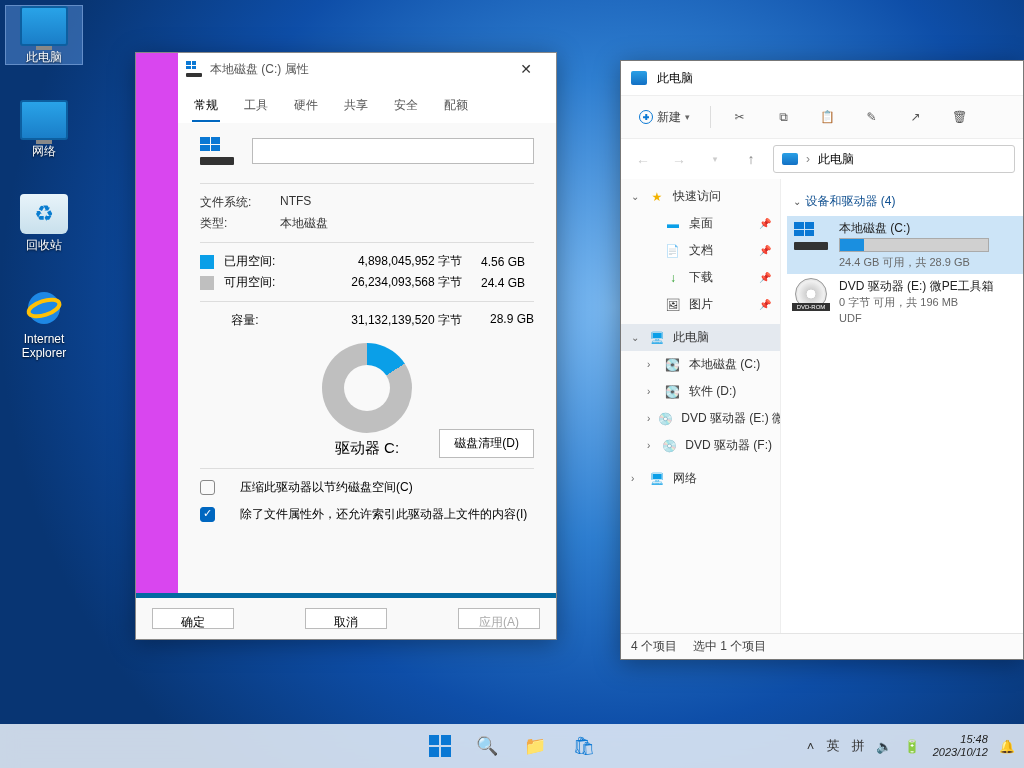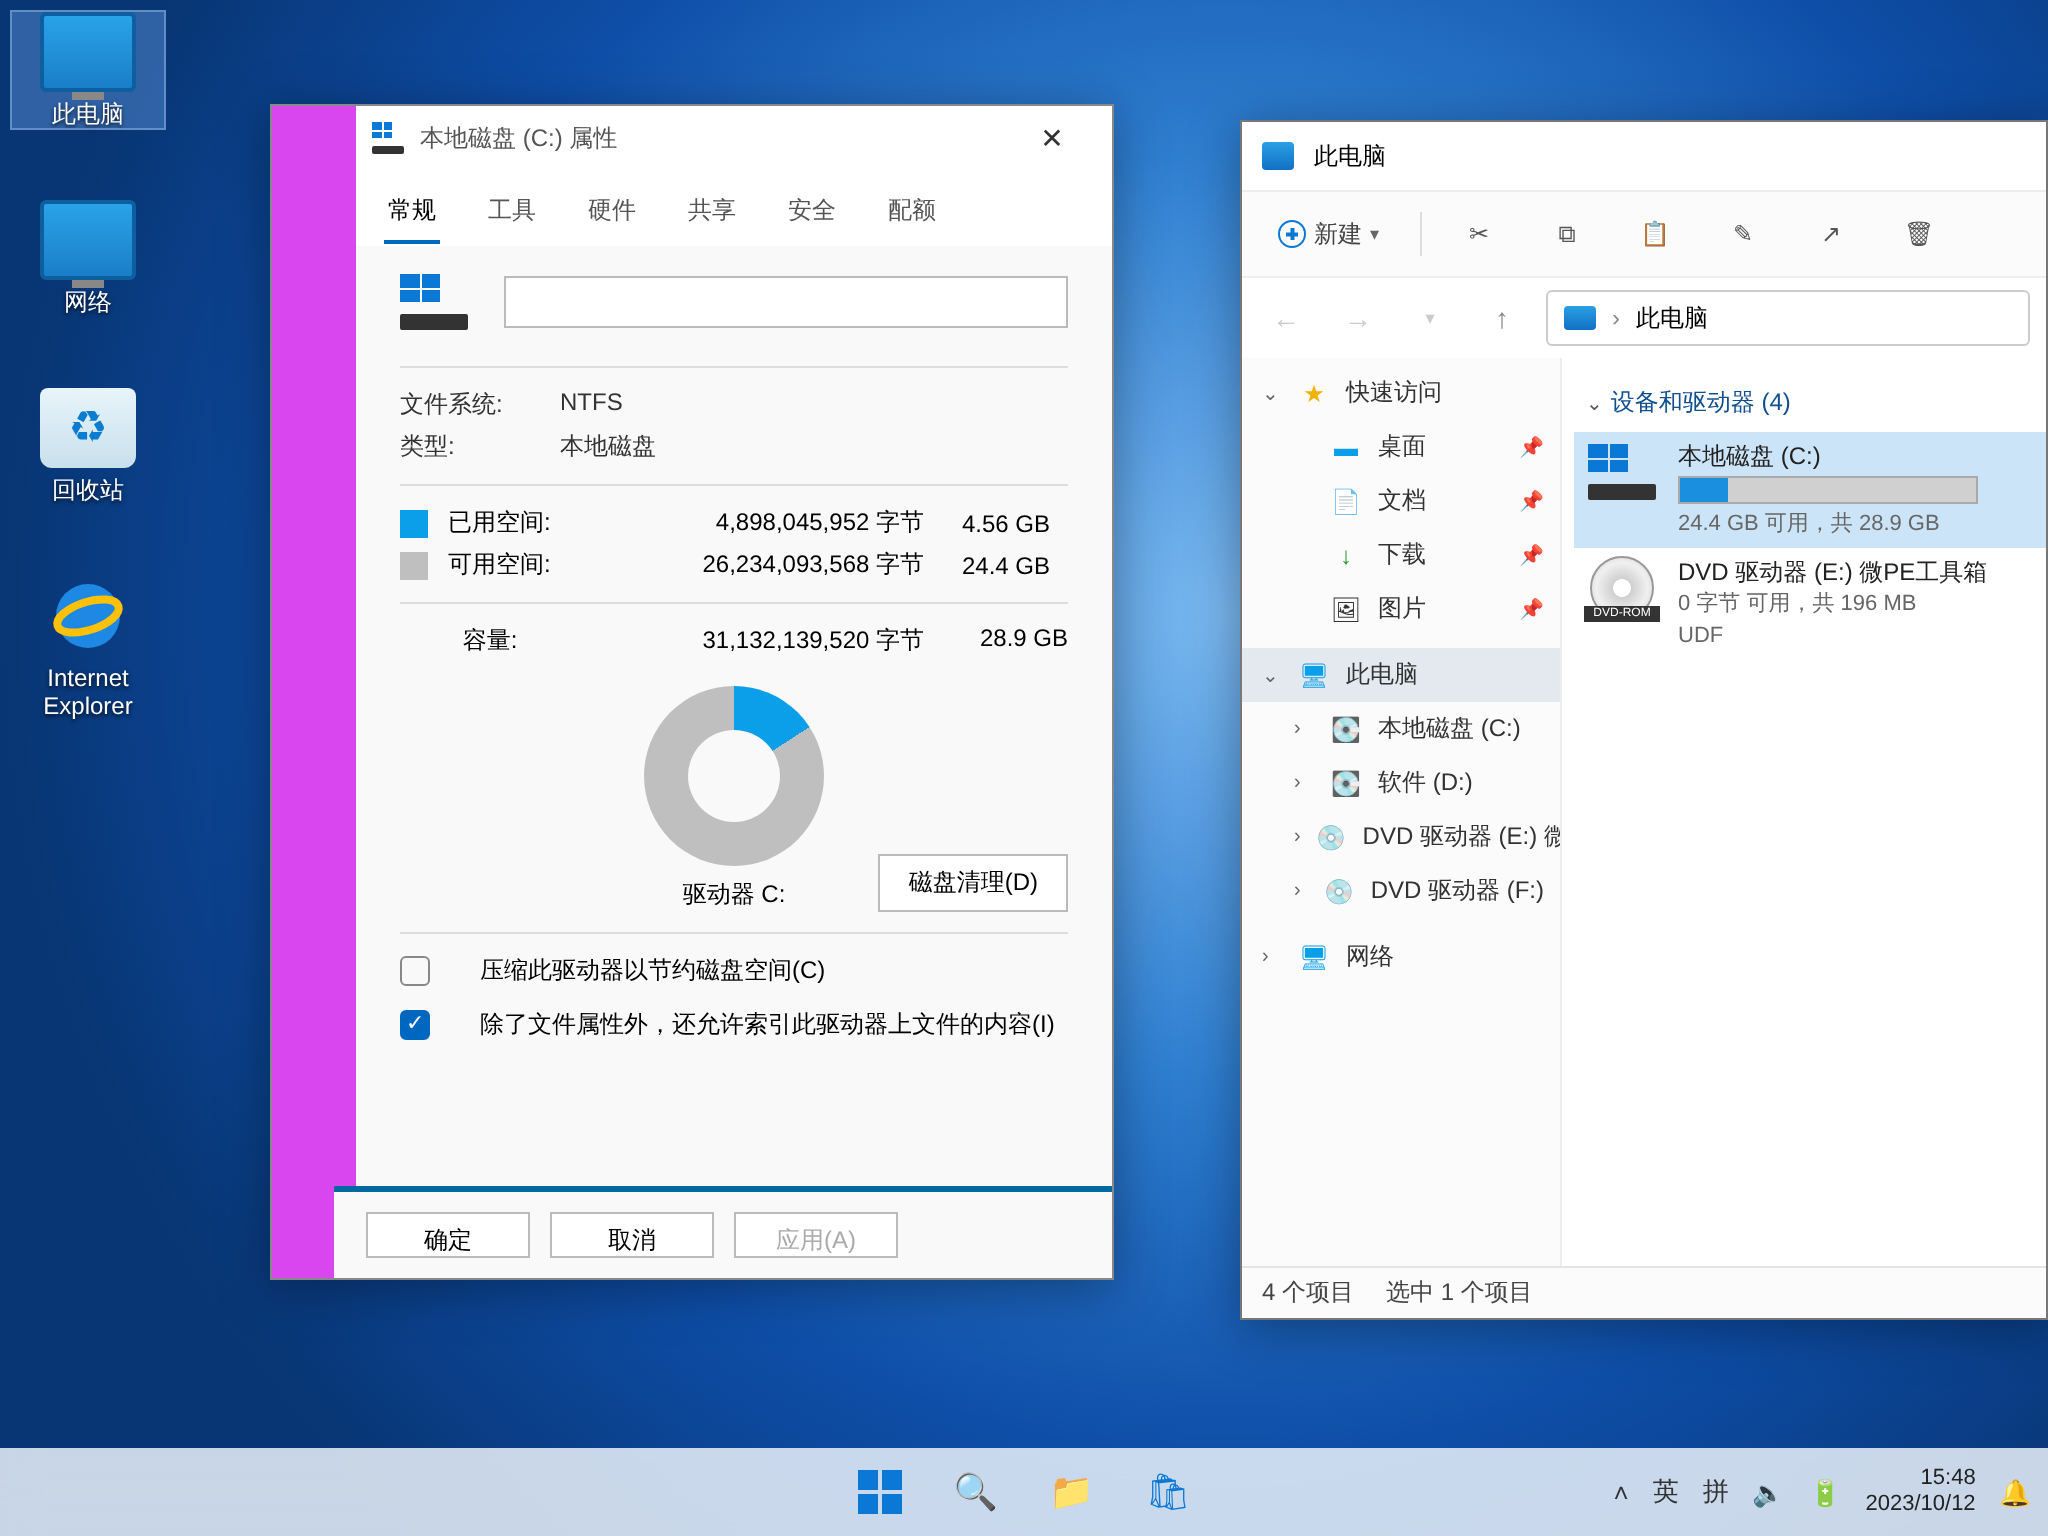--- a/index.html
+++ b/index.html
@@ -46,29 +46,29 @@
 .space-row .lbl { width:66px; }
 .space-row .bytes { flex:1; text-align:right; padding-right:10px; }
 .space-row .hr { width:62px; text-align:center; }
 .cap-row { display:flex; margin:6px 0 4px; }
 .cap-row .lbl { width:90px; text-align:center; }
 .cap-row .bytes { flex:1; text-align:right; padding-right:10px; }
 .cap-row .hr { width:62px; text-align:right; }
 .donut-wrap { text-align:center; margin:14px 0 6px; position:relative; }
 .donut { width:90px; height:90px; border-radius:50%; margin:0 auto; background:conic-gradient(#0a9fe8 0deg 57deg,#bfbfbf 57deg 360deg); position:relative; }
 .donut:after { content:""; position:absolute; inset:22px; background:#f9f9f9; border-radius:50%; }
-.drv-label { margin-top:6px; font-size:12px; }
+.drv-label { margin-top:6px; font-size:15px; }
 .clean-btn { position:absolute; right:0; bottom:0; }
 .btn { background:#fff; border:1px solid #bbb; padding:5px 14px; font-size:12px; cursor:pointer; min-width:82px; }
 .btn.disabled { color:#aaa; }
 .check-row { display:flex; align-items:center; gap:25px; margin:10px 0; font-size:12px; }
 .cb { width:15px; height:15px; border:1px solid #888; border-radius:3px; display:inline-block; }
 .cb.on { background:#0067c0; border-color:#0067c0; position:relative; }
 .cb.on:after { content:"✓"; color:#fff; font-size:11px; position:absolute; top:-1px; left:2px; }
-.props .footer { position:absolute; bottom:0; left:0; right:0; height:46px; display:flex; justify-content:flex-start; gap:10px; padding:10px 16px; background:#f9f9f9; border-top:3px solid #0369a1;margin-left:31px; }
+.props .footer { position:absolute; bottom:0; left:0; right:0; height:46px; display:flex; justify-content:space-between; gap:10px; padding:10px 16px; background:#f9f9f9; border-top:5px solid #0369a1; }
 
 
 .explorer { left:620px; top:60px; width:404px; height:600px; background:#fbfbfb; border:1px solid #777; font-size:12px; display:flex; flex-direction:column; }
 .explorer .titlebar { height:34px; display:flex; align-items:center; padding:0 10px; background:#fff; }
 .explorer .titlebar .tico { width:16px; height:14px; background:linear-gradient(#2aa0e6,#1270c4); border-radius:2px; margin-right:10px; }
 .explorer .toolbar { height:44px; display:flex; align-items:center; padding:0 8px; gap:6px; background:#fbfbfb; border-top:1px solid #eee; border-bottom:1px solid #eee; }
 .tb-btn { display:flex; align-items:center; gap:4px; padding:6px 10px; border-radius:4px; cursor:pointer; color:#444; font-size:12px; }
 .tb-btn .plus { width:14px; height:14px; border:1.5px solid #0a78d4; border-radius:50%; position:relative; }
 .tb-btn .plus:before,.tb-btn .plus:after { content:""; position:absolute; background:#0a78d4; }
 .tb-btn .plus:before { left:3px; right:3px; top:50%; height:1.5px; transform:translateY(-50%);}
@@ -104,21 +104,21 @@
 .explorer .status { height:26px; border-top:1px solid #e4e4e4; display:flex; align-items:center; padding:0 10px; gap:16px; font-size:12px; color:#444; background:#fbfbfb; }
 
 
 .taskbar { position:absolute; bottom:0; left:0; right:0; height:44px; background:rgba(235,242,250,.85); backdrop-filter:blur(10px); display:flex; align-items:center; }
 .taskbar .center { position:absolute; left:50%; transform:translateX(-50%); display:flex; gap:8px; }
 .tb-app { width:40px; height:40px; display:flex; align-items:center; justify-content:center; border-radius:4px; cursor:pointer; }
 .winlogo-tb { width:22px; height:22px; display:grid; grid-template:1fr 1fr/1fr 1fr; gap:2px; }
 .winlogo-tb div { background:#0a78d4; }
 .taskbar .right { position:absolute; right:8px; display:flex; align-items:center; gap:12px; color:#222; font-size:11px; }
 .tray-ico { font-size:13px; color:#333; }
-.clock { text-align:right; line-height:13px; }
+.clock { text-align:right; line-height:13px;font-style:italic; }
 </style>
 </head>
 <body>
 
 <div class="desktop-icon selected" style="left:6px;top:6px">
   <div class="di-img monitor-ico"></div>
   <span>此电脑</span>
 </div>
 <div class="desktop-icon" style="left:6px;top:100px">
   <div class="di-img monitor-ico"></div>

